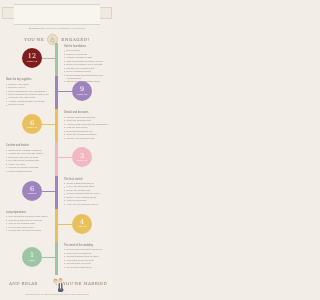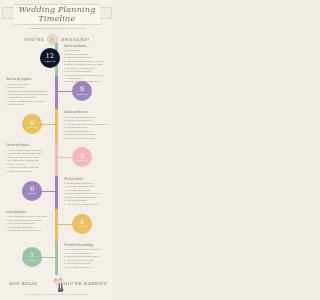--- a/index.html
+++ b/index.html
@@ -221,24 +221,20 @@
 </style>
 </head>
 <body>
 
 <div class="page">
 
   <div class="header">
     <div class="banner-tail-l"></div>
     <div class="banner-tail-r"></div>
     <div class="banner"></div>
-    <div class="title">
-      <div>Wedding Planning</div>
-      <div>Timeline</div>
-    </div>
     <div class="subtitle">Straightforward, stress-free planning for your big day</div>
   </div>
 
   <div class="engaged">
     <span class="lbl">YOU'RE</span>
     <span class="ring-icon">
       <svg width="7" height="7" viewBox="0 0 14 14">
         <circle cx="7" cy="9" r="3.4" fill="none" stroke="#c3a35f" stroke-width="1.1"></circle>
         <path d="M5.2 5.2 L7 2.6 L8.8 5.2 Z" fill="#d9c07c" stroke="#c3a35f" stroke-width="0.5"></path>
       </svg>
@@ -252,21 +248,21 @@
       <div class="seg" style="height: 33.1429px; background: rgb(232, 193, 92);"></div>
       <div class="seg" style="height: 33.1429px; background: rgb(242, 184, 191);"></div>
       <div class="seg" style="height: 33.1429px; background: rgb(157, 132, 189);"></div>
       <div class="seg" style="height: 33.1429px; background: rgb(232, 193, 92);"></div>
       <div class="seg" style="height: 33.1429px; background: rgb(155, 197, 164);"></div>
     </div>
 
   <div id="milestones">
       <div class="ms" style="top: 45px; height: 33.1429px;">
         <div class="connector" style="background: rgb(155, 197, 164); top: 13px; left: 42px; width: 14px;"></div>
-        <div class="circle" style="background: #0f172a; top: 3px; left: 40px;">
+        <div class="circle" style="background: #7f1d1d; top: 3px; left: 22px;">
           <div class="num">12</div>
           <div class="unit">MONTHS</div>
         </div>
         <div class="tasks right-tasks" style="top: 0px;">
           <div class="task-head">Set the foundations</div>
           <div class="task">Set a budget</div>
           <div class="task">Draw up a guest list</div>
           <div class="task">Choose a season or date</div>
           <div class="task">Start researching ceremony venues</div>
           <div class="task">Book your wedding venue and date</div>

